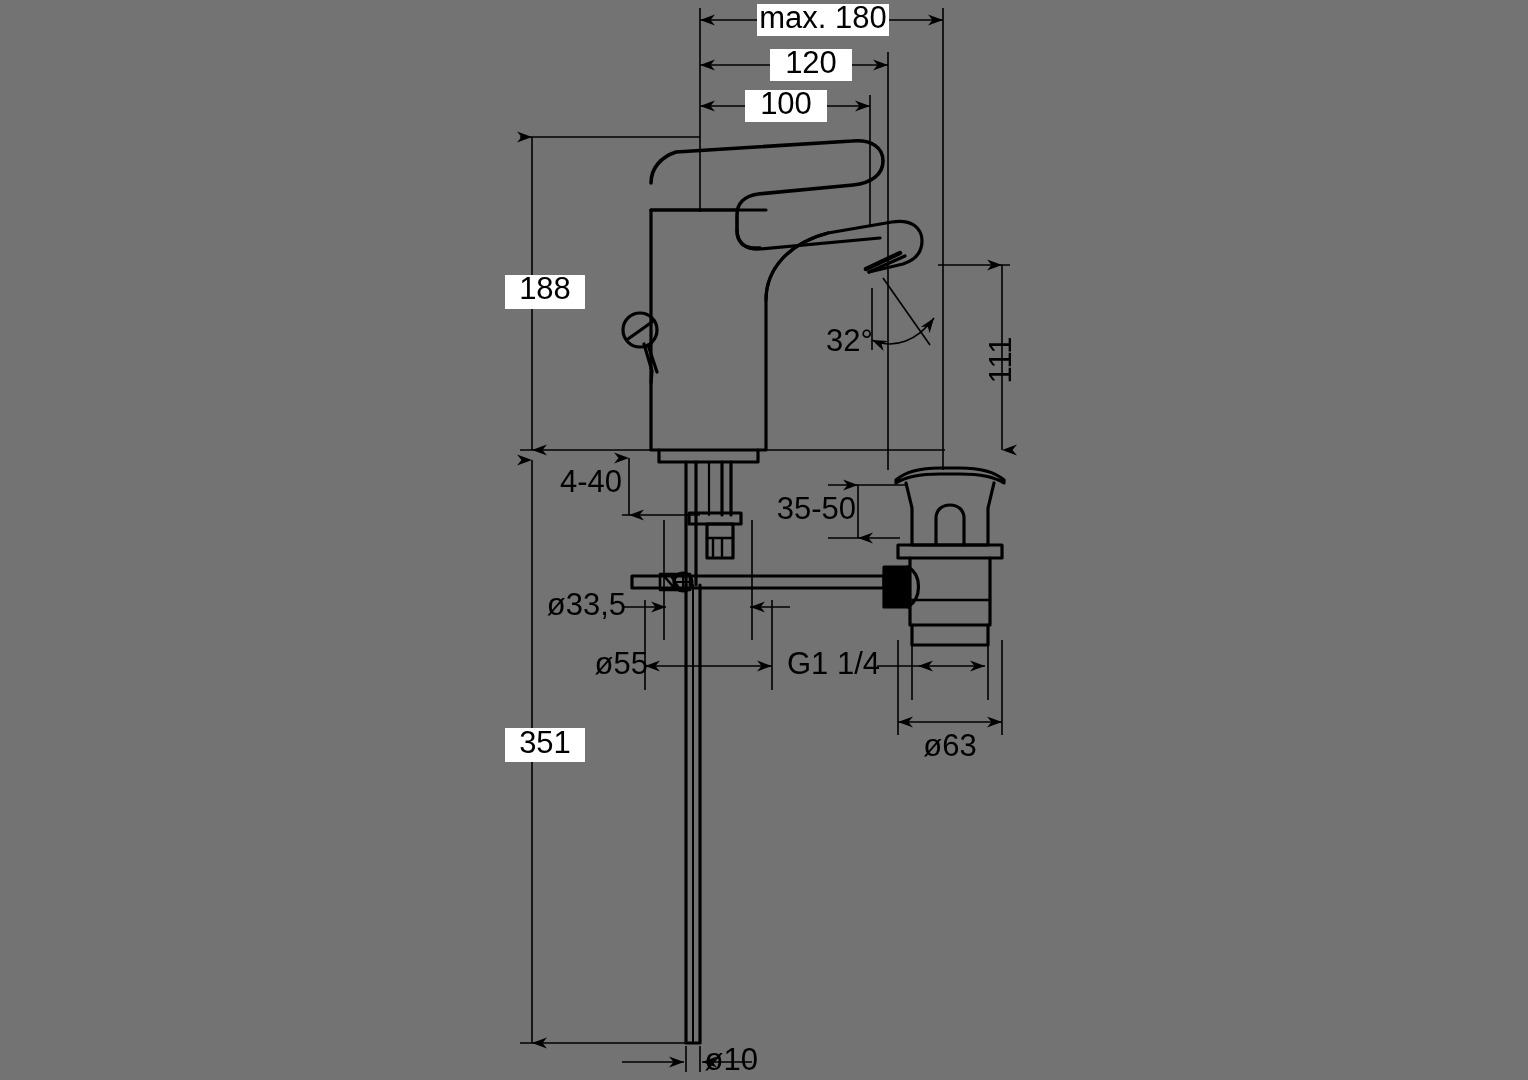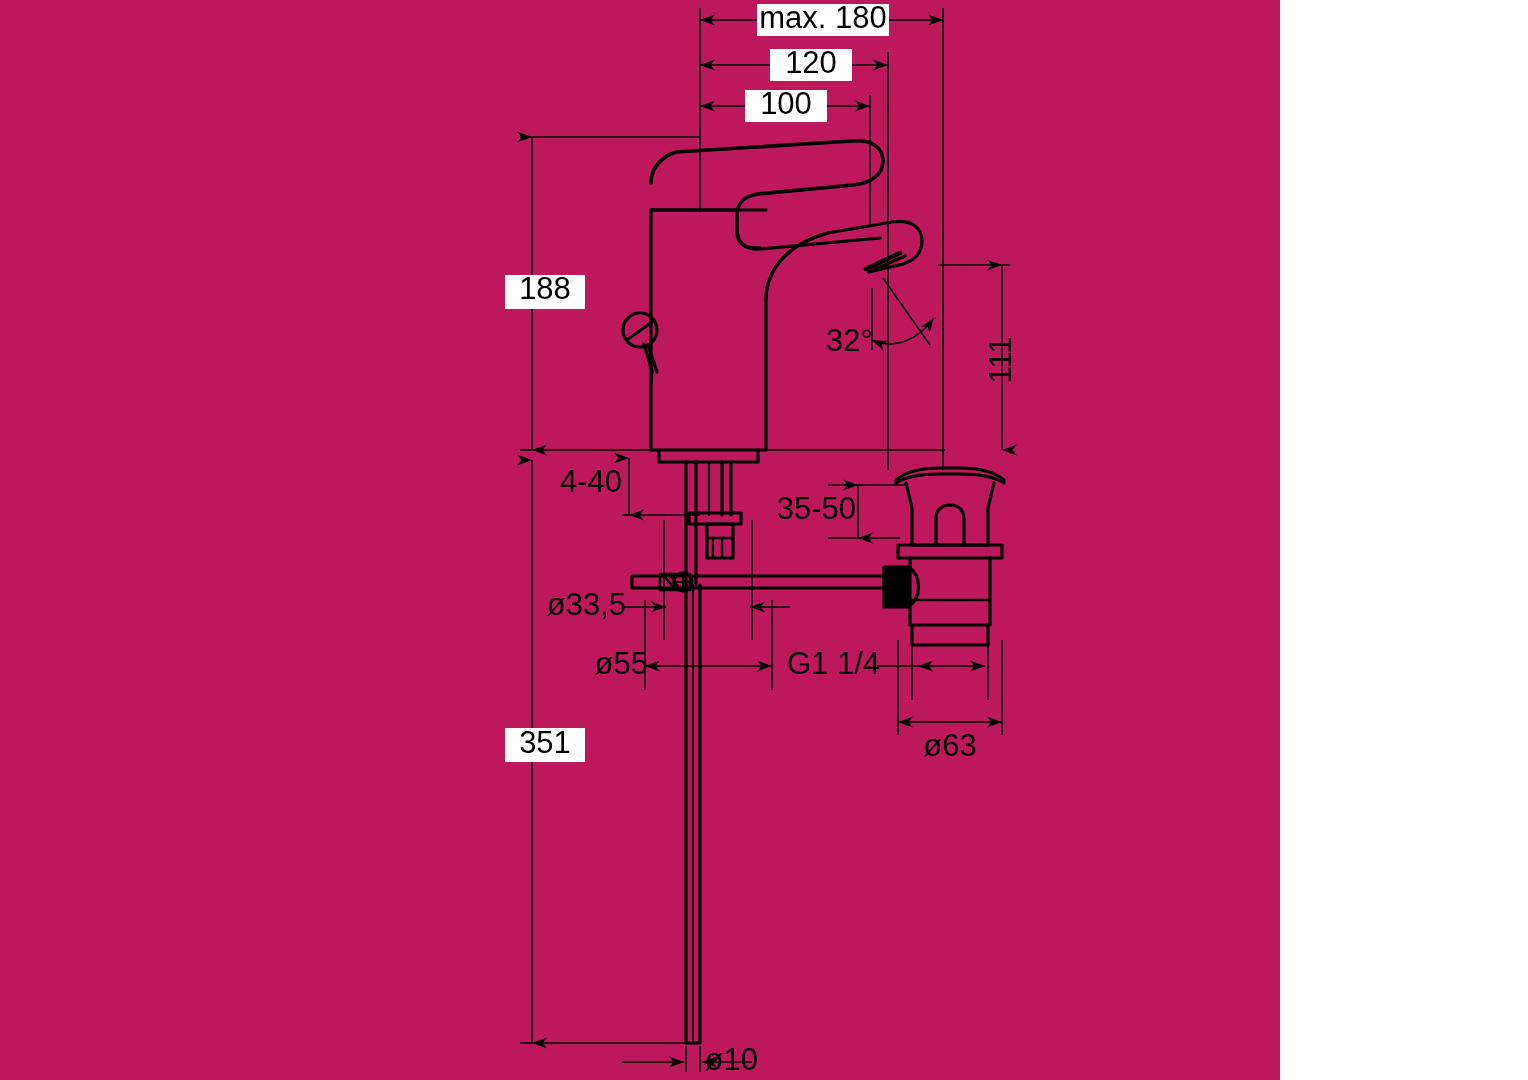--- a/index.html
+++ b/index.html
@@ -5,23 +5,23 @@
   html, body {
     margin: 0;
     padding: 0;
     background: #ffffff;
   }
   body {
     font-family: "Liberation Sans", sans-serif;
   }
   #sheet {
     position: relative;
-    width: 1280px;
+    width: 1528px;
     height: 1080px;
-    background: #be185d;
+    background: #737373;
     overflow: hidden;
   }
   #sheet svg {
     position: absolute;
     left: 0;
     top: 0;
   }
   .dimtext {
     font-family: "Liberation Sans", sans-serif;
     font-size: 31px;

